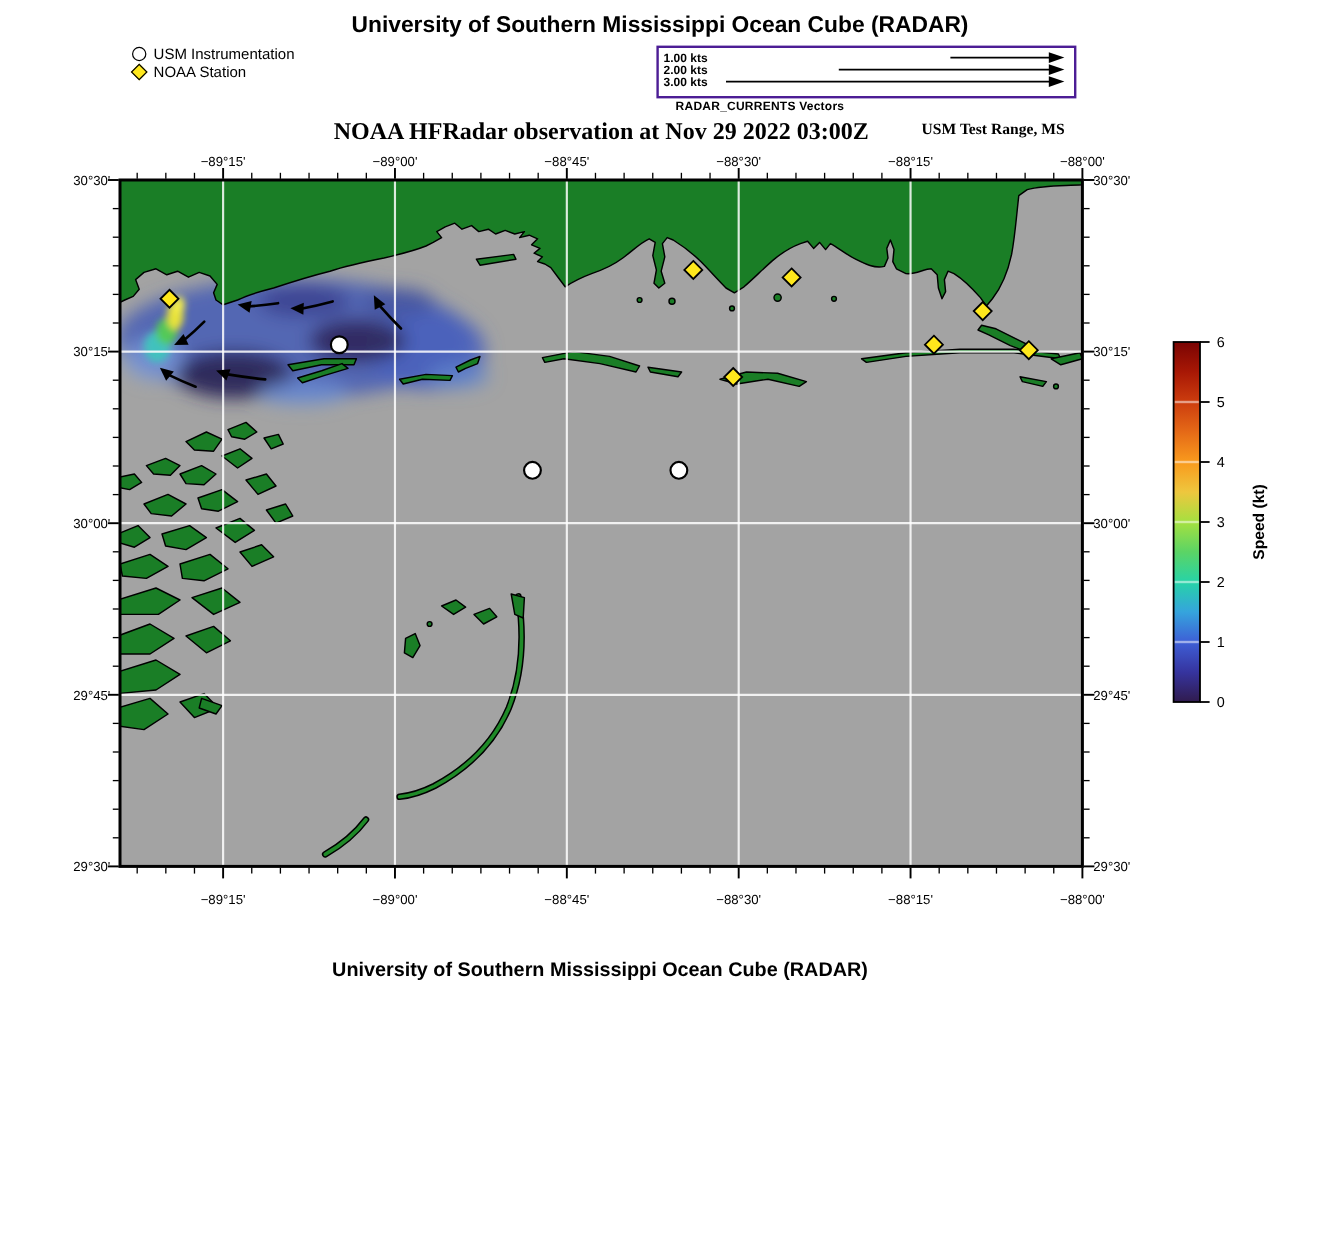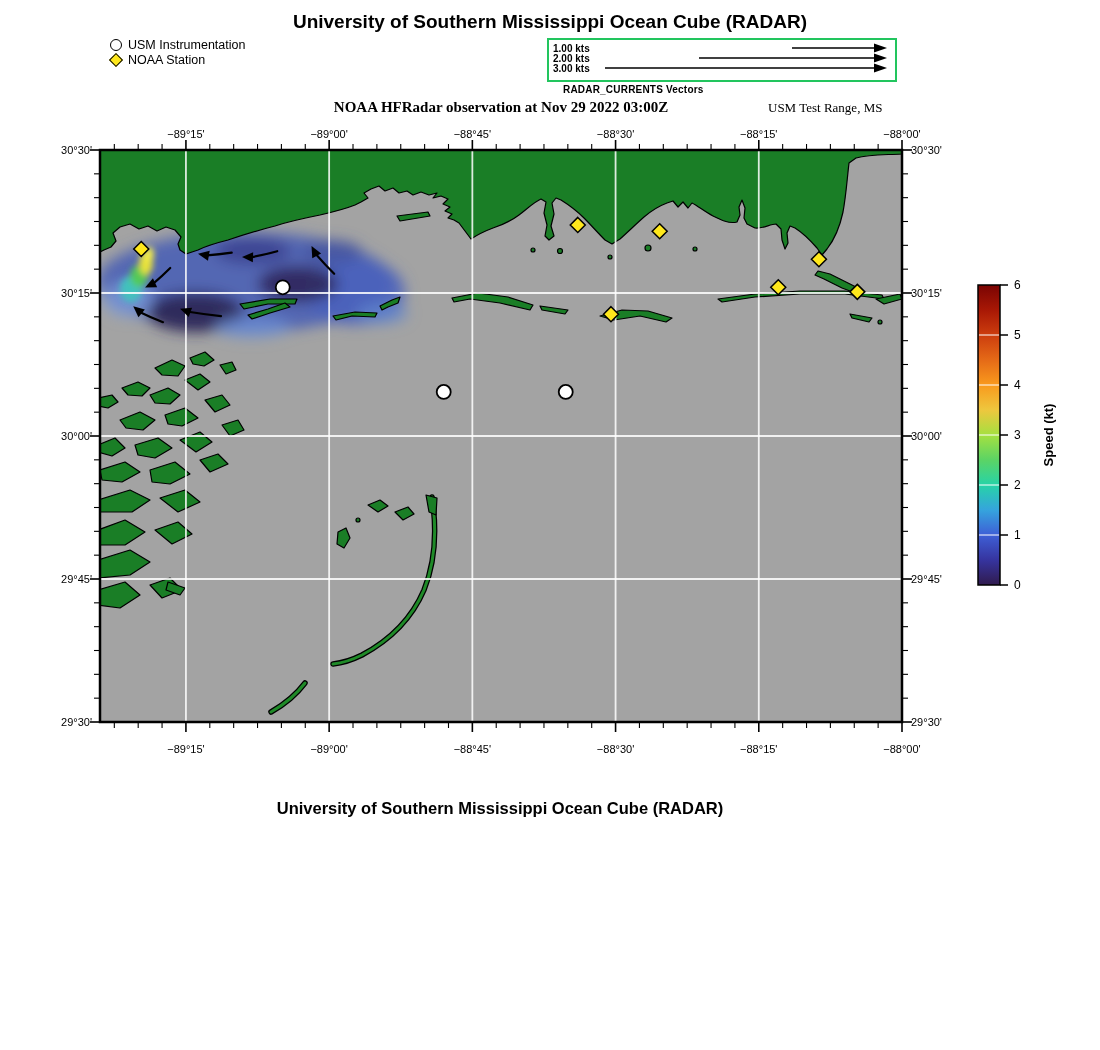--- a/index.html
+++ b/index.html
@@ -1,27 +1,27 @@
 <!DOCTYPE html>
 <html><head>
 <meta charset="utf-8">
 <style>
   html,body{margin:0;padding:0;background:#fff;}
   body{width:1100px;height:1050px;position:relative;font-family:"Liberation Sans",sans-serif;overflow:hidden;}
   .abs{position:absolute;}
   .title-top{left:0;top:11px;width:1100px;text-align:center;font-size:19px;font-weight:bold;color:#000;}
   .title-bottom{left:100px;top:799px;width:800px;text-align:center;font-size:16.5px;font-weight:bold;color:#000;}
-  .subtitle{left:101px;top:99px;width:800px;text-align:center;font-family:"Liberation Serif",serif;font-size:15px;font-weight:bold;color:#000;}
-  .region-label{left:768px;top:100px;font-family:"Liberation Serif",serif;font-size:13px;font-weight:normal;color:#000;}
+  .subtitle{left:101px;top:99px;width:800px;text-align:center;font-family:"Liberation Serif",serif;font-size:20px;font-weight:bold;color:#000;}
+  .region-label{left:768px;top:100px;font-family:"Liberation Serif",serif;font-size:13px;font-weight:bold;color:#000;}
   .legend{left:110px;top:37px;}
   .lg-row{display:flex;align-items:center;height:15px;margin-bottom:0px;}
   .lg-circle{width:10px;height:10px;border:1.8px solid #000;border-radius:50%;background:#fff;margin-right:6px;flex:0 0 auto;}
   .lg-diamond{width:8px;height:8px;border:1.6px solid #000;background:#ffe81c;transform:rotate(45deg);margin-right:7px;margin-left:1px;flex:0 0 auto;}
   .lg-label{font-size:12.5px;font-weight:normal;color:#000;white-space:nowrap;}
-  .vecbox{left:547px;top:38px;width:346px;height:40px;border:2px solid #22c55e;background:#fff;}
+  .vecbox{left:547px;top:38px;width:346px;height:40px;border:2px solid #4c1d95;background:#fff;}
   .vec-caption{left:547px;top:84px;font-size:10px;font-weight:bold;color:#000;letter-spacing:.2px;padding-left:16px;}
   svg text{fill:#000;}
   .axlbl{font-family:"Liberation Sans",sans-serif;font-size:11px;}
   .cblbl{font-family:"Liberation Sans",sans-serif;font-size:12px;}
   .cbtitle{font-family:"Liberation Sans",sans-serif;font-size:13px;font-weight:bold;}
   .veclbl{font-family:"Liberation Sans",sans-serif;font-size:10px;font-weight:bold;}
   .land{fill:#1a7e26;stroke:#000;stroke-width:1.2;stroke-linejoin:round;}
   .arcb{fill:none;stroke:#000;stroke-width:5.5;stroke-linecap:round;}
   .arcg{fill:none;stroke:#1f8a28;stroke-width:3;stroke-linecap:round;}
 </style>

